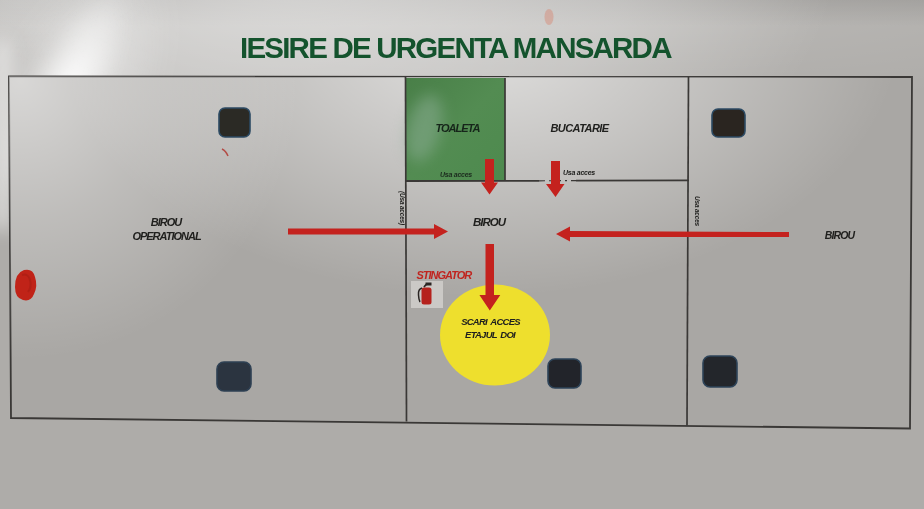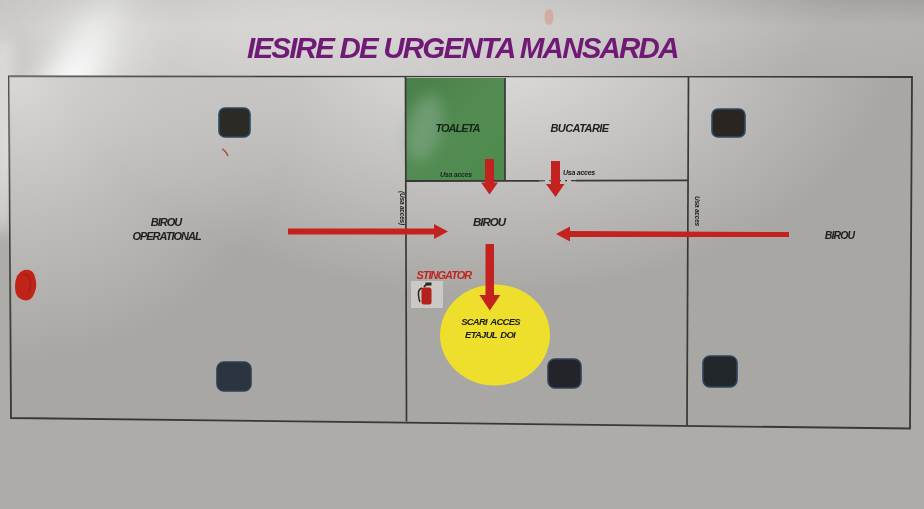--- a/index.html
+++ b/index.html
@@ -6,22 +6,22 @@
   #page{position:relative;width:924px;height:509px;overflow:hidden;
     background:#aeaca9;
     font-family:"Liberation Sans",sans-serif;-webkit-font-smoothing:antialiased;}
   #bgfx{position:absolute;inset:0;
     background:
       radial-gradient(ellipse 210px 140px at 30px -30px, rgba(255,255,255,0.25), rgba(255,255,255,0) 62%),
       radial-gradient(ellipse 760px 430px at 290px -40px, rgba(255,255,255,0.55) 0%, rgba(255,255,255,0.28) 45%, rgba(255,255,255,0) 72%),
       radial-gradient(ellipse 700px 120px at 560px -10px, rgba(255,255,255,0.18), rgba(255,255,255,0) 100%),
       linear-gradient(180deg, rgba(70,68,65,0.18) 0px, rgba(70,68,65,0) 26px);
   }
-  #title{position:absolute;left:247px;top:33px;
-    font-size:29.5px;font-weight:bold;font-style:italic;color:#701a75;
+  #title{position:absolute;left:240px;top:33px;
+    font-size:29.5px;font-weight:bold;color:#14532d;
     letter-spacing:-1.78px;white-space:nowrap;line-height:1;}
   #wm{position:absolute;left:3px;top:216px;
     font-size:70.5px;font-weight:400;color:rgba(252,252,250,0.70);
     -webkit-text-stroke:1.1px rgba(252,252,250,0.70);
     white-space:nowrap;letter-spacing:-1px;line-height:1;}
   #streak{position:absolute;left:-95px;top:40px;width:320px;height:105px;pointer-events:none;
     background:radial-gradient(ellipse 50% 50% at 50% 50%, rgba(255,255,255,0.95), rgba(255,255,255,0) 72%);
     filter:blur(7px);transform:rotate(-62deg);}
   #streak2{position:absolute;left:-125px;top:-5px;width:400px;height:200px;pointer-events:none;
     background:radial-gradient(ellipse 50% 50% at 50% 50%, rgba(255,255,255,0.55), rgba(255,255,255,0) 75%);

